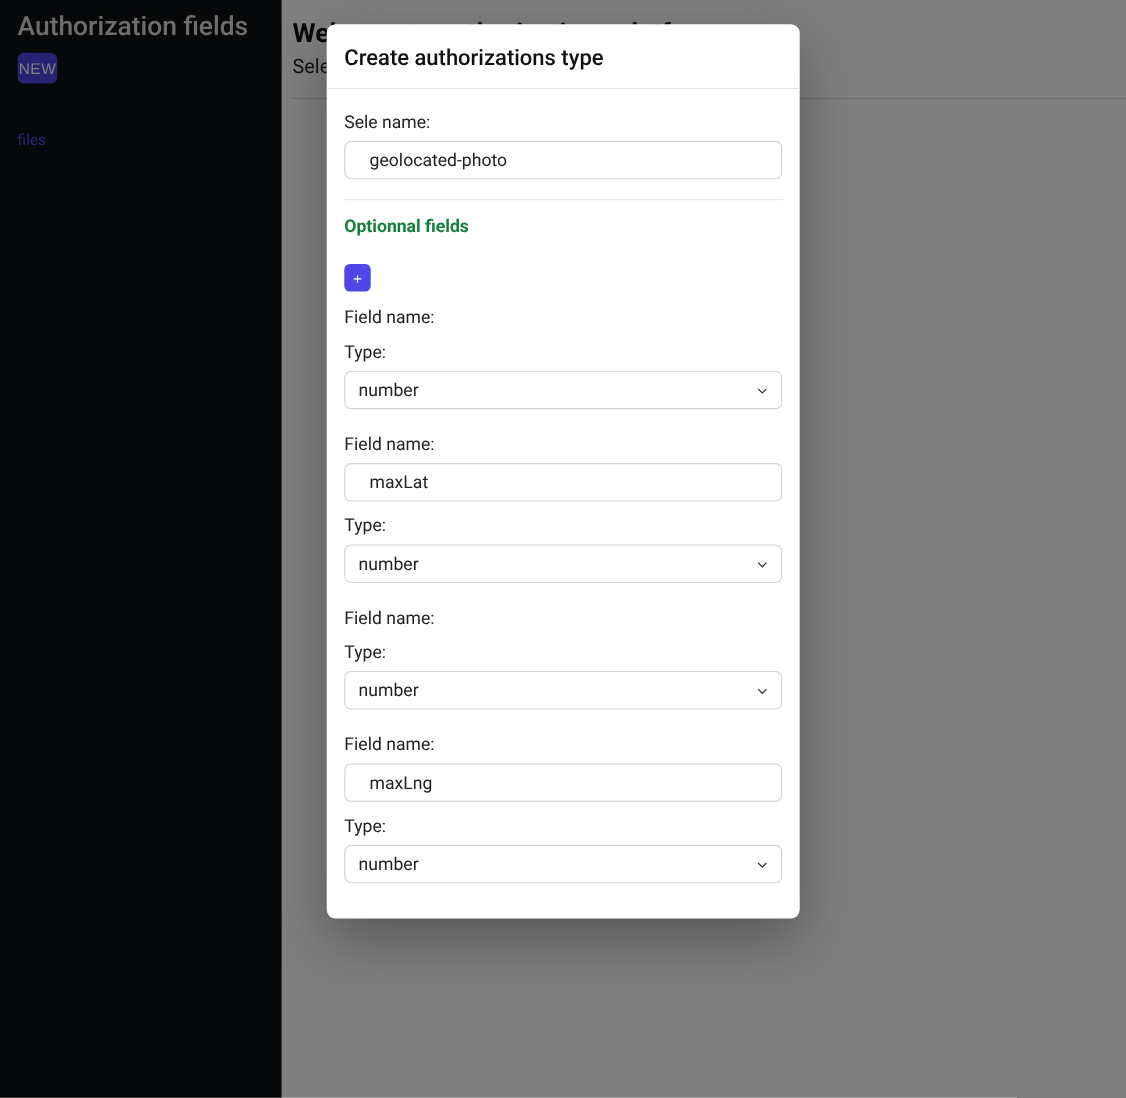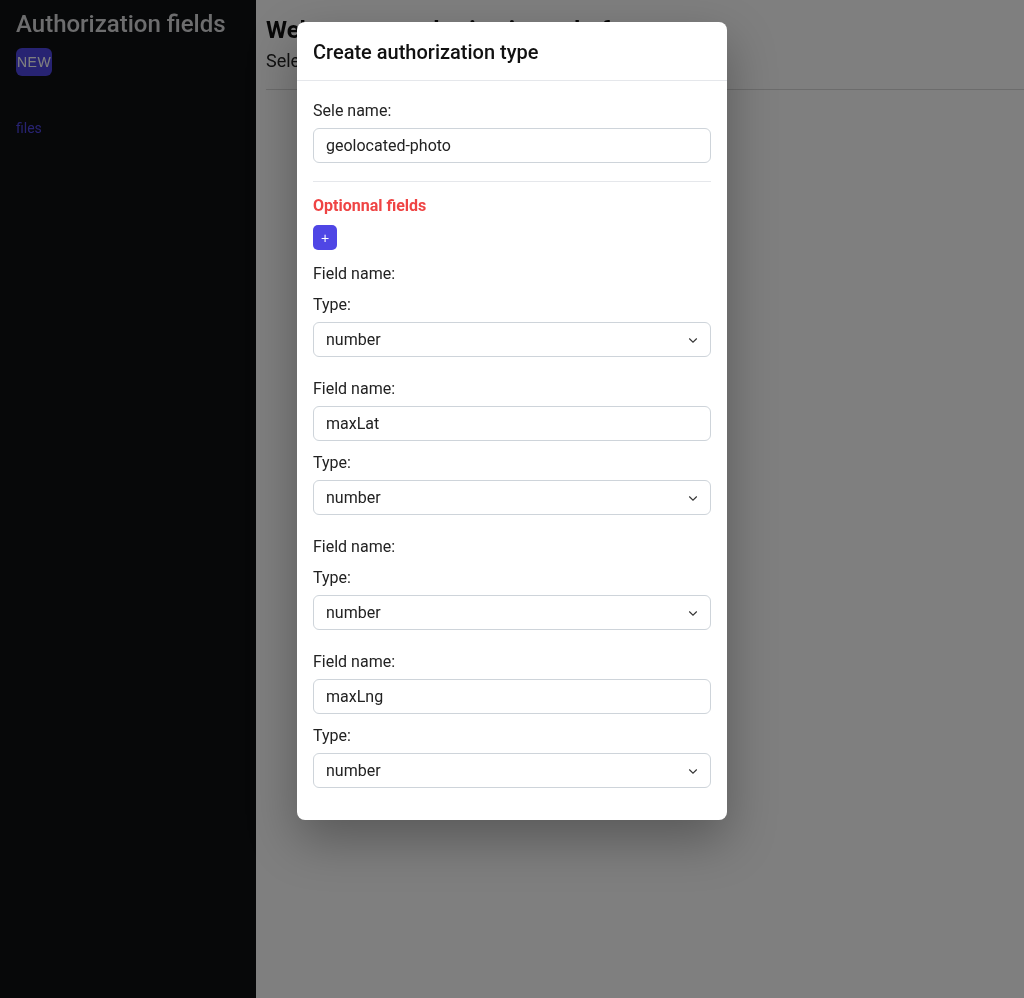--- a/index.html
+++ b/index.html
@@ -103,21 +103,21 @@
       padding: 20px 16px 10px 16px;
     }
     .form-label {
       display: block;
       font-size: 16px;
       color: #222;
       margin-bottom: 8px;
     }
     .form-input {
       width: 100%;
-      padding: 7px 12px;
+      padding: 7px 22px;
       font-size: 16px;
       border: 1px solid #ced4da;
       border-radius: 6px;
       color: #222;
       background: #fff;
       font-family: inherit;
     }
     .form-textarea {
       width: 100%;
       height: 54px;
@@ -132,22 +132,22 @@
       margin-bottom: 18px;
     }
     .inner-divider {
       border: none;
       border-top: 1px solid #e5e7eb;
       margin: 2px 0 14px 0;
     }
     .section-title {
       font-size: 16px;
       font-weight: 700;
-      color: #ef4444;
-      margin-bottom: 10px;
+      color: #15803d;
+      margin-bottom: 25px;
     }
     .add-btn {
       width: 24px;
       height: 25px;
       background: #4f46e5;
       border: none;
       border-radius: 5px;
       color: #fff;
       font-size: 14px;
       line-height: 1;
@@ -204,21 +204,21 @@
   <main class="main">
     <h1 class="main-title">Welcome to authorizations platform</h1>
     <div class="main-subtitle">Sele</div>
     <hr class="main-divider">
   </main>
 </div>
 
 <div class="backdrop">
   <div class="modal">
     <div class="modal-header">
-      <div class="modal-title">Create authorization type</div>
+      <div class="modal-title">Create authorizations type</div>
     </div>
     <div class="modal-body">
 
       <div class="form-group">
         <label class="form-label">Sele name:</label>
         <input class="form-input" type="text" value="geolocated-photo" style="">
       </div>
 
 
       <hr class="inner-divider">

